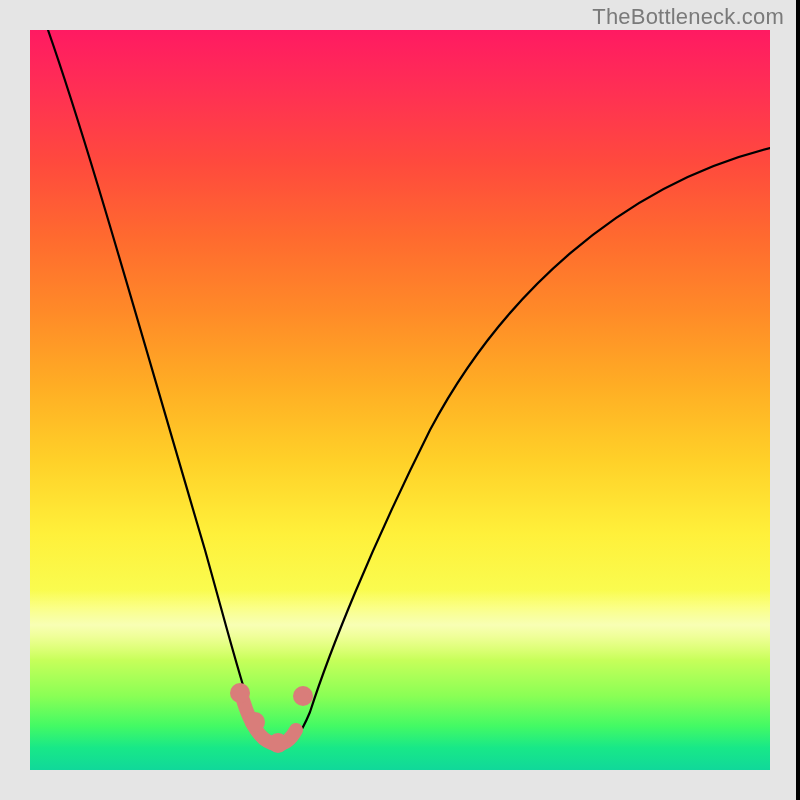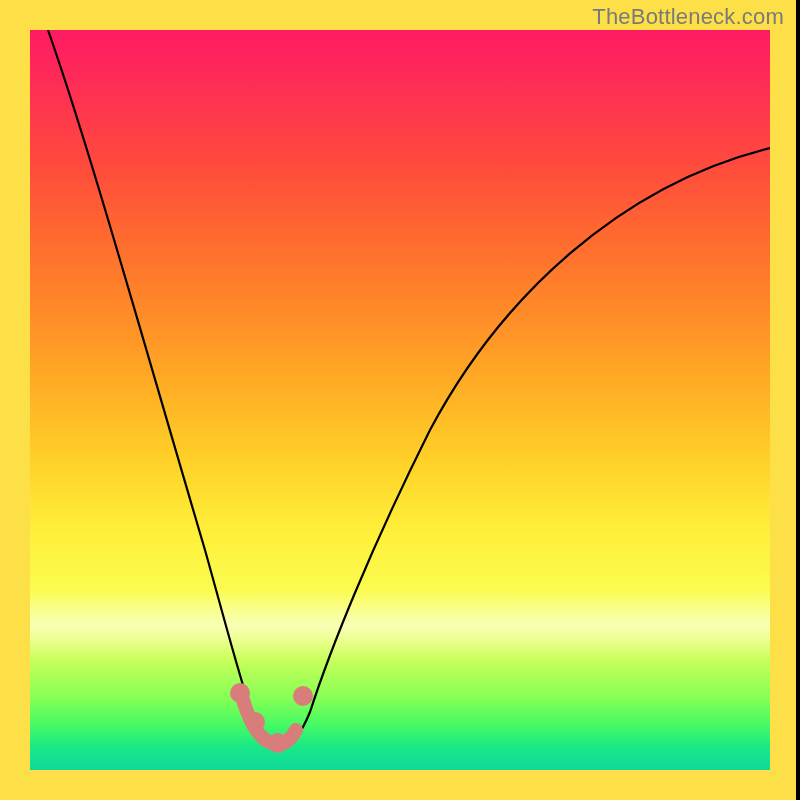--- a/index.html
+++ b/index.html
@@ -10,21 +10,21 @@
     background: #000;
     overflow: hidden;
     font-family: Arial, Helvetica, sans-serif;
   }
   .frame {
     position: absolute;
     left: 0;
     top: 0;
     width: 796px;
     height: 800px;
-    background: #fde047;
+    background: #e5e5e5;
   }
   .plot {
     position: absolute;
     left: 30px;
     top: 30px;
     width: 740px;
     height: 740px;
     
     background: linear-gradient(
       to bottom,

